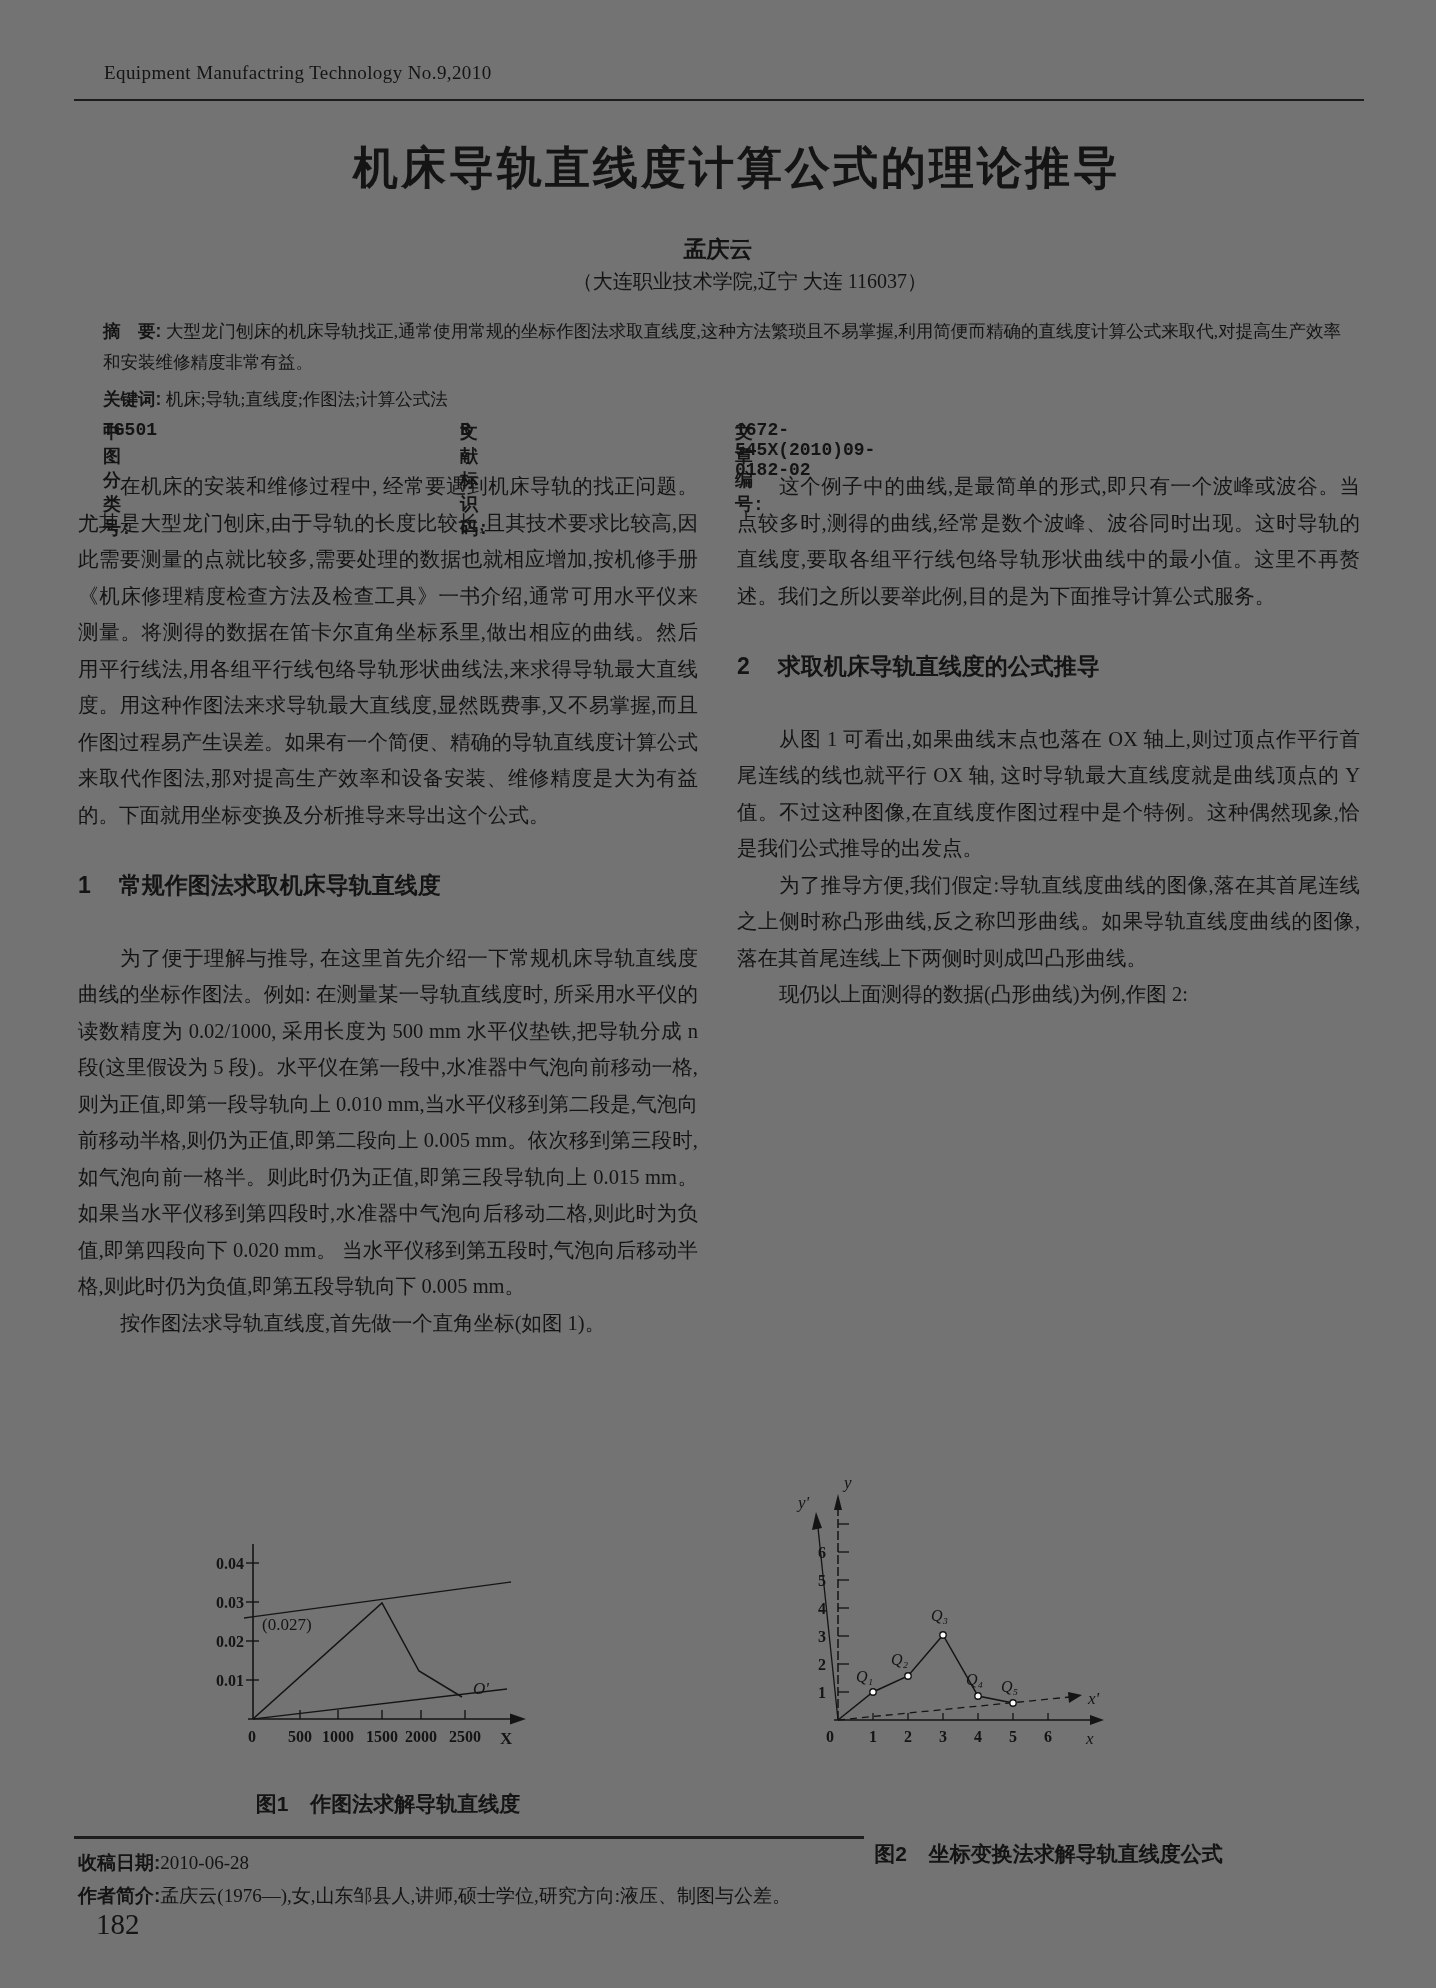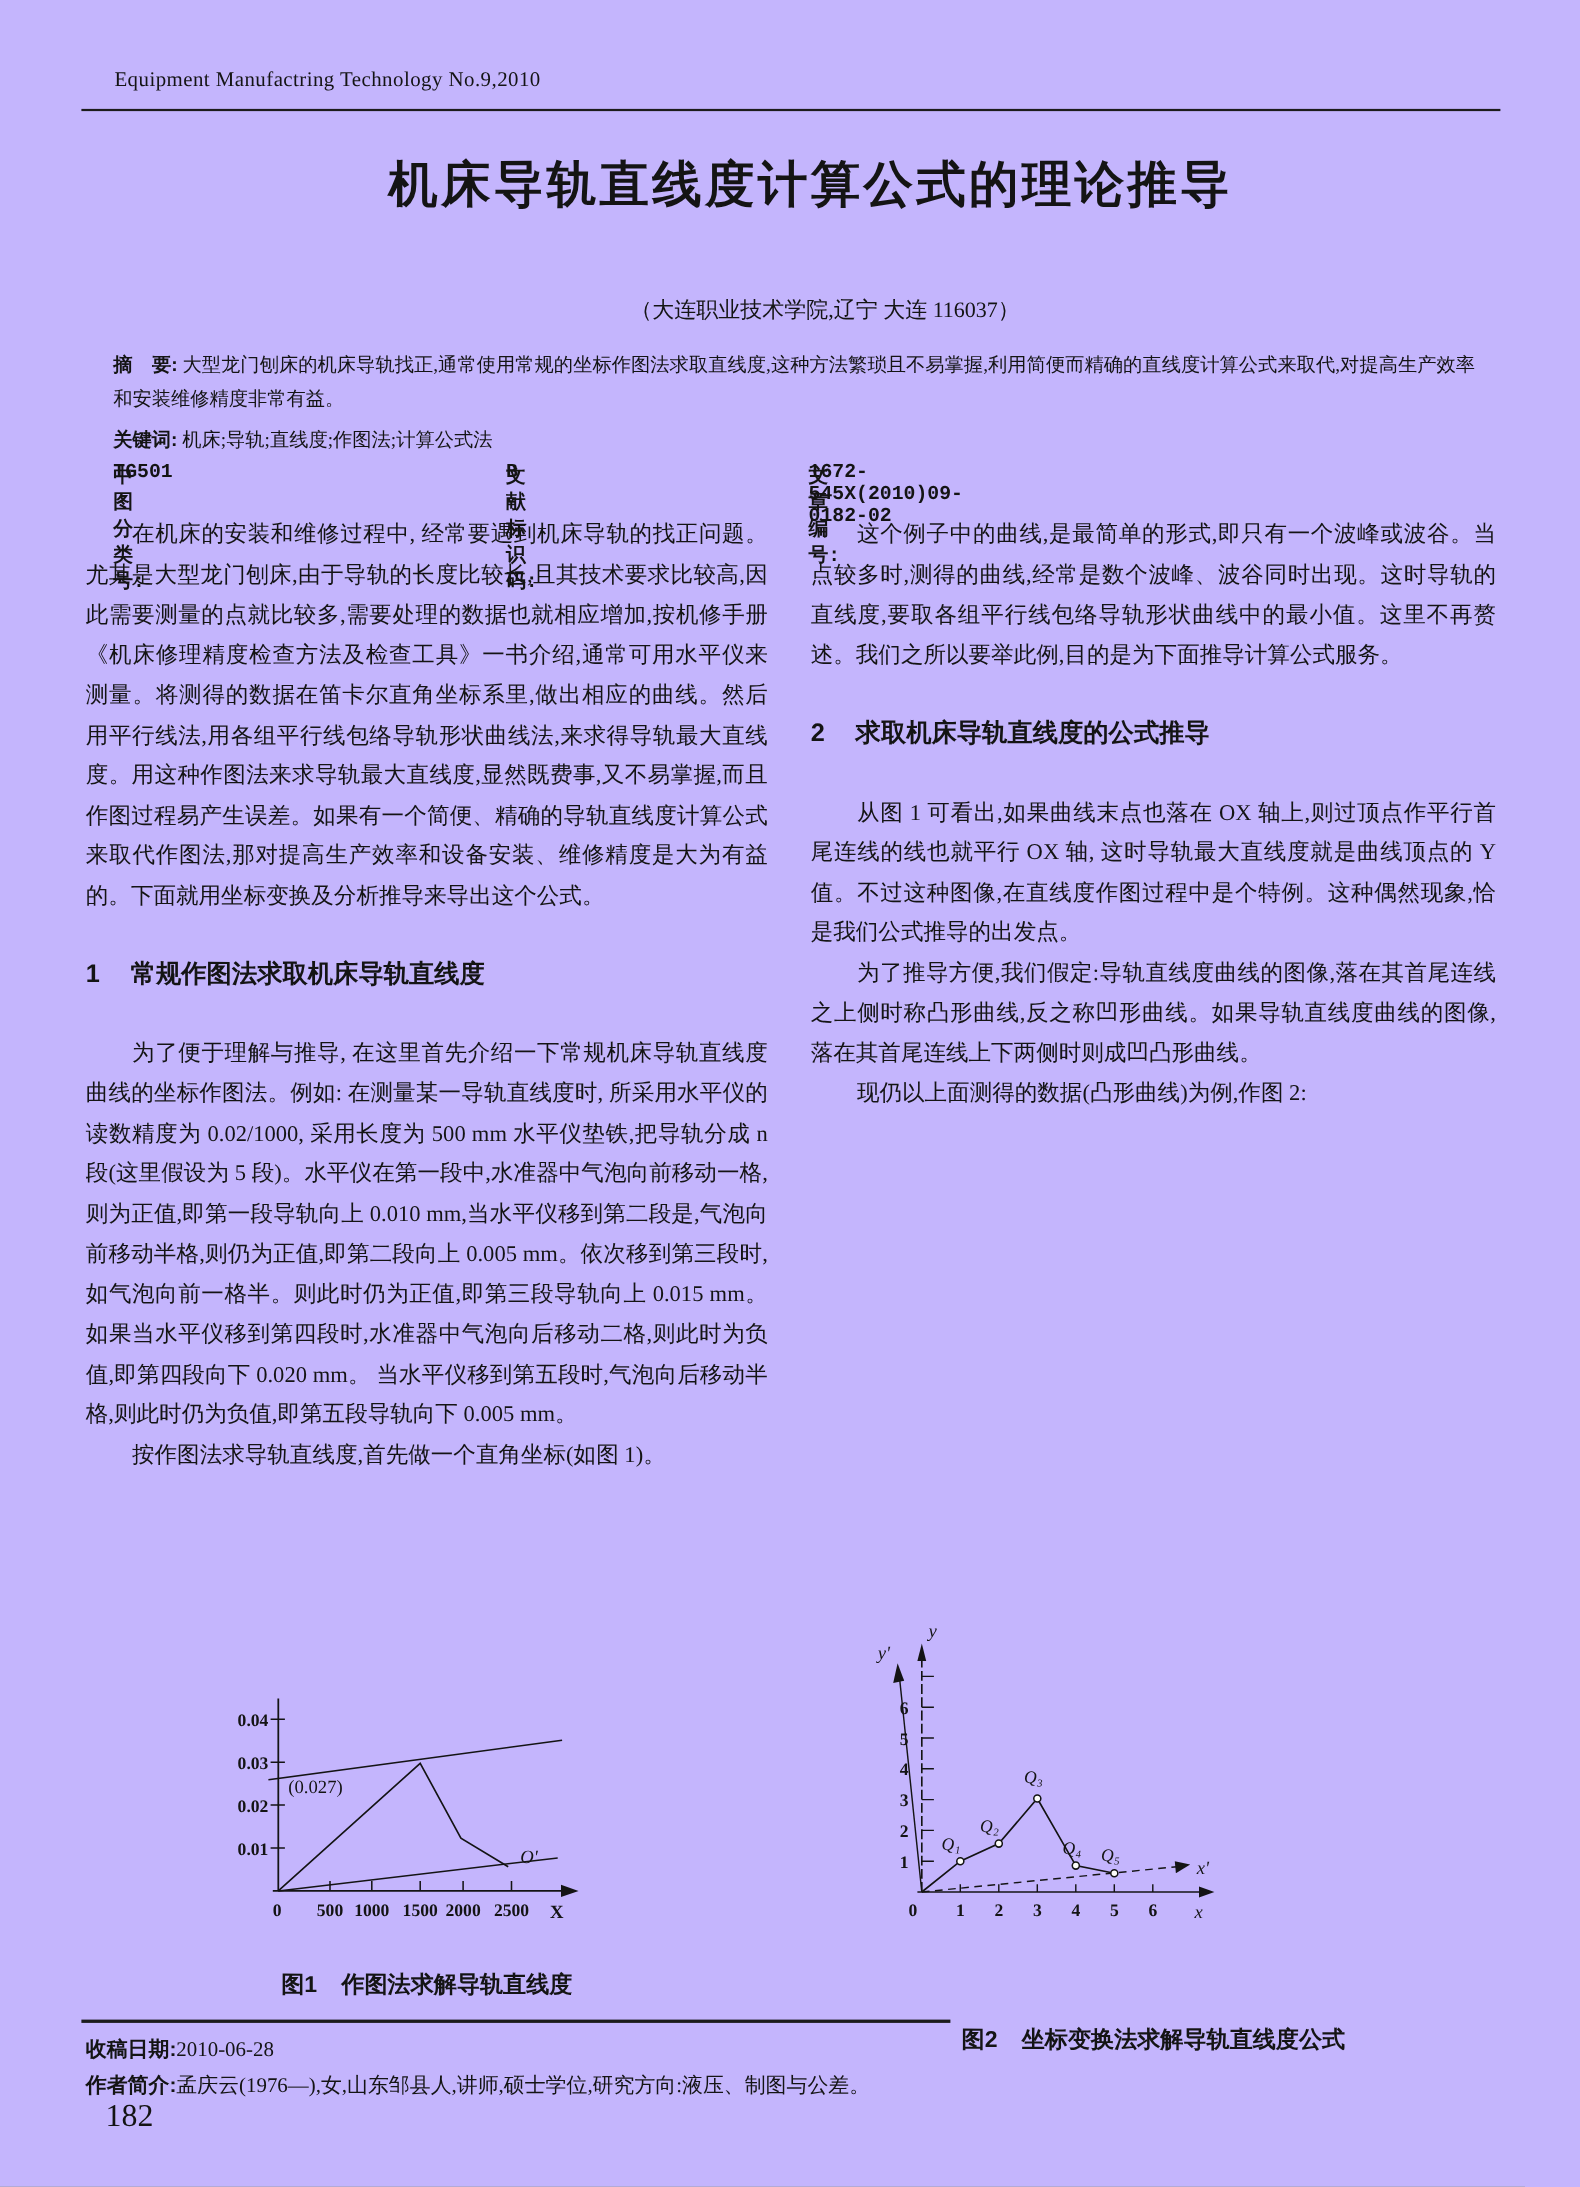--- a/index.html
+++ b/index.html
@@ -1,16 +1,16 @@
 <!DOCTYPE html>
 <html><head>
 <meta charset="utf-8">
 <style>
   html,body{margin:0;padding:0;background:#9a9a9a;}
-  .page{position:relative;width:1436px;height:1988px;background:#c4b5fd;overflow:hidden;
+  .page{position:relative;width:1436px;height:1988px;background:#737373;overflow:hidden;
         font-family:"Liberation Serif",serif;color:#141414;}
   .hdr{position:absolute;left:104px;top:62px;font-size:19px;letter-spacing:.4px;}
   .hdr-rule{position:absolute;left:74px;top:99px;width:1290px;height:2px;background:#1c1c1c;}
   .title{position:absolute;left:0;top:138px;width:100%;text-align:center;
          font-family:"Liberation Sans",sans-serif;font-weight:bold;font-size:45px;letter-spacing:3px;padding-left:19px;}
   .author{position:absolute;left:0;top:234px;width:100%;text-align:center;
           font-family:"Liberation Sans",sans-serif;font-weight:bold;font-size:23px;}
   .affil{position:absolute;left:0;top:268px;width:100%;text-align:center;font-size:20px;padding-left:32px;}
   .abs{position:absolute;left:103px;top:316px;width:1238px;font-size:17.5px;line-height:31px;text-align:justify;}
   .abs b,.kw b{font-family:"Liberation Sans",sans-serif;}
@@ -39,20 +39,21 @@
 </style>
 </head>
 <body>
 
 <div class="page">
 
   <div class="hdr">Equipment  Manufactring Technology No.9,2010</div>
   <div class="hdr-rule"></div>
 
   <div class="title">机床导轨直线度计算公式的理论推导</div>
+  <div class="author">孟庆云</div>
   <div class="affil">（大连职业技术学院,辽宁 大连 116037）</div>
 
   <div class="abs">
     <b>摘　要:</b>
     <span>大型龙门刨床的机床导轨找正,通常使用常规的坐标作图法求取直线度,这种方法繁琐且不易掌握,利用简便而精确的直线度计算公式来取代,对提高生产效率和安装维修精度非常有益。</span>
   </div>
   <div class="kw">
     <b>关键词:</b>
     <span>机床;导轨;直线度;作图法;计算公式法</span>
   </div>

